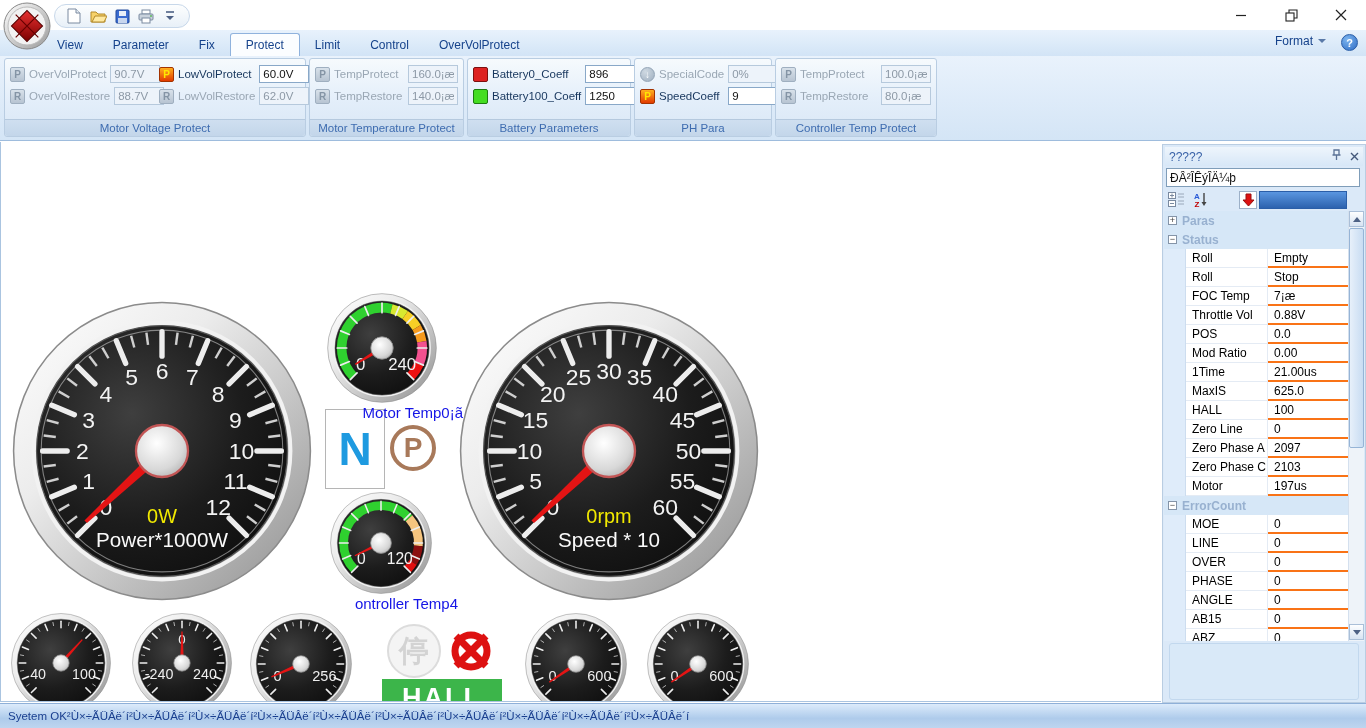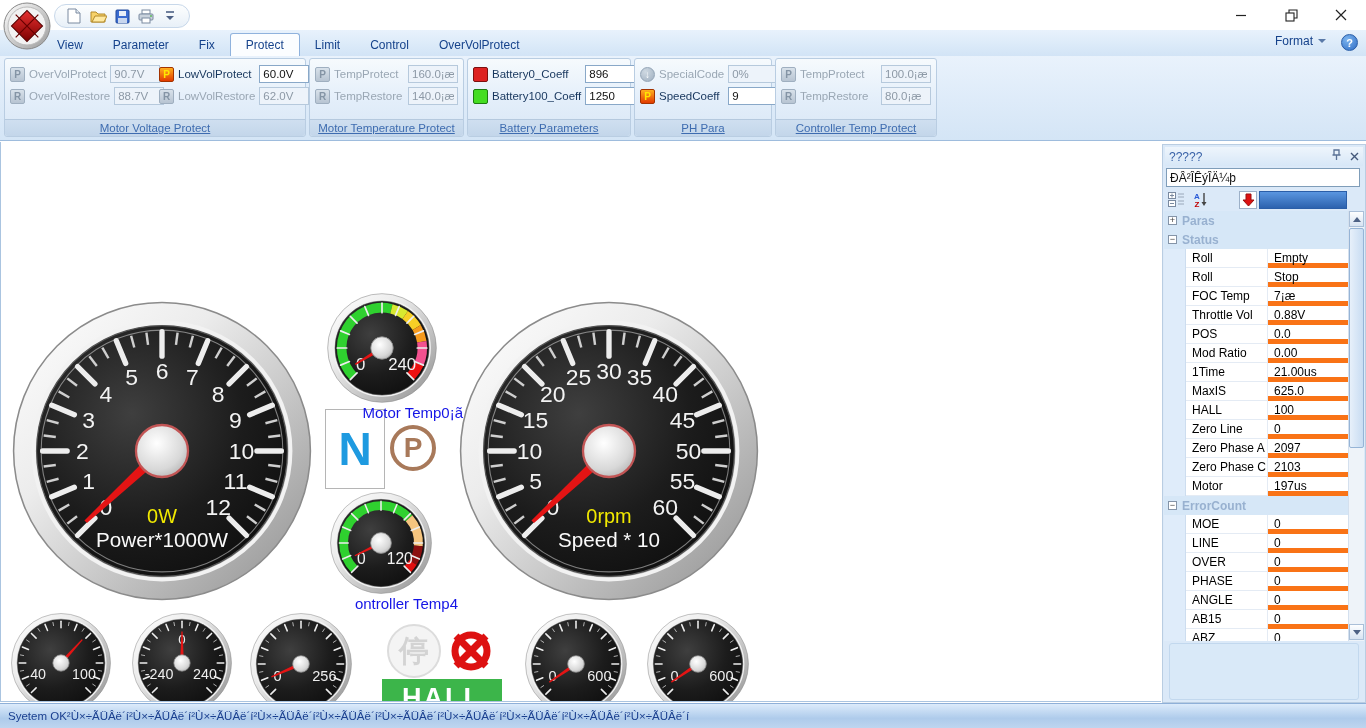--- a/index.html
+++ b/index.html
@@ -43,21 +43,21 @@
     border:1px solid #b6c9dc; background:#edf3fa; color:#8d99a6; padding:0 3px; margin-left:auto; margin-right:5px; }
   .rib-item.enabled .rib-val { background:#fff; border-color:#89a8c8; color:#111; }
   .rib-ico { width:15px; height:15px; border-radius:2px; font-size:10px; font-weight:bold;
     display:flex; align-items:center; justify-content:center; flex:none; }
   .ico-p-gray,.ico-r-gray { background:linear-gradient(#d8e1ea,#b7c4d2); border:1px solid #9fafc0; color:#8494a5; }
   .ico-p-orange { background:linear-gradient(#ffb020,#e23a00); border:1px solid #a33300; color:#ffe800; }
   .ico-square-red { background:#dd2222; border:1px solid #7c1010; }
   .ico-square-green { background:#44dd22; border:1px solid #1c7c10; }
   .ico-circle-down { background:radial-gradient(circle at 35% 30%,#cfd9e2,#9fafc0); border:1px solid #93a4b6; border-radius:50%; color:#fff; }
   .rib-caption { height:17px; line-height:16px; text-align:center; font-size:11.5px; color:#3e6cb0;
-    background:linear-gradient(#cfdff0,#c3d6ea); border-top:1px solid #b5c9de; border-radius:0 0 3px 3px;text-decoration:underline; }
+    background:linear-gradient(#cfdff0,#c3d6ea); border-top:1px solid #b5c9de; border-radius:0 0 3px 3px; }
 
   
   #mainarea { position:absolute; left:0; top:142px; width:1161px; height:560px; background:#fff;
     border-left:1px solid #aac4e0; border-bottom:1px solid #aac4e0; overflow:hidden; }
   .gauge { position:absolute; }
   .gauge-label { position:absolute; text-align:right; color:#1414e6; font-size:15px; white-space:nowrap; overflow:hidden; }
   #n-indicator { position:absolute; left:324px; top:267px; width:60px; height:80px; background:#fff;
     border:1px solid #b5b5b5; color:#1e9ae0; font-size:46px; font-weight:bold;
     display:flex; align-items:center; justify-content:center; }
   #p-indicator { position:absolute; left:389px; top:283px; width:46px; height:46px; border-radius:50%;
@@ -86,21 +86,21 @@
   #pg-selbar { position:absolute; left:96px; top:1px; width:88px; height:18px;
     background:linear-gradient(#5a96e0,#2c62ae); border:1px solid #2a5ea8; }
   #pg-grid { position:absolute; left:1px; top:66px; width:185px; height:430px; background:#fff; overflow:hidden; }
   .pg-row { height:19px; display:flex; font-size:12px; }
   .pg-cat { background:#d6e7f7; color:#98b1d0; font-weight:bold; align-items:center; }
   .pg-toggle { width:9px; height:9px; border:1px solid #8494a8; background:#fff; color:#444; font-size:9px; line-height:7px;
     text-align:center; margin:0 5px 0 4px; flex:none; font-weight:normal; }
   .pg-gutter { width:22px; background:#dfecfa; border-right:1px solid #cdddef; flex:none; }
   .pg-name { width:82px; border-right:1px solid #e4ebf4; border-bottom:1px solid #e4ebf4; padding:2px 0 0 6px;
     color:#000; white-space:nowrap; overflow:hidden; }
-  .pg-value { flex:1; border-bottom:5px solid #f97316; padding:2px 12px 0 6px; color:#000; white-space:nowrap; }
+  .pg-value { flex:1; border-bottom:2px solid #f97316; padding:2px 12px 0 6px; color:#000; white-space:nowrap; }
   #pg-scroll { position:absolute; right:1px; top:66px; width:16px; height:430px; background:#eef3f9; border-left:1px solid #d4e0ee; }
   .sb-btn { position:absolute; left:0; width:15px; height:16px; background:linear-gradient(#fdfeff,#d7e3f2);
     border:1px solid #aabfd8; display:flex; align-items:center; justify-content:center; }
   .tri-up { width:0; height:0; border-left:4px solid transparent; border-right:4px solid transparent; border-bottom:5px solid #4d6185; }
   .tri-down { width:0; height:0; border-left:4px solid transparent; border-right:4px solid transparent; border-top:5px solid #4d6185; }
   #sb-thumb { position:absolute; left:0; top:17px; width:15px; height:220px;
     background:linear-gradient(90deg,#e7f0fa,#c8dcf2); border:1px solid #96b4d6; border-radius:2px; }
   #panel-desc { position:absolute; left:6px; top:498px; width:190px; height:57px; background:#d9e9f8;
     border:1px solid #c2d8ee; border-radius:3px; }
 

